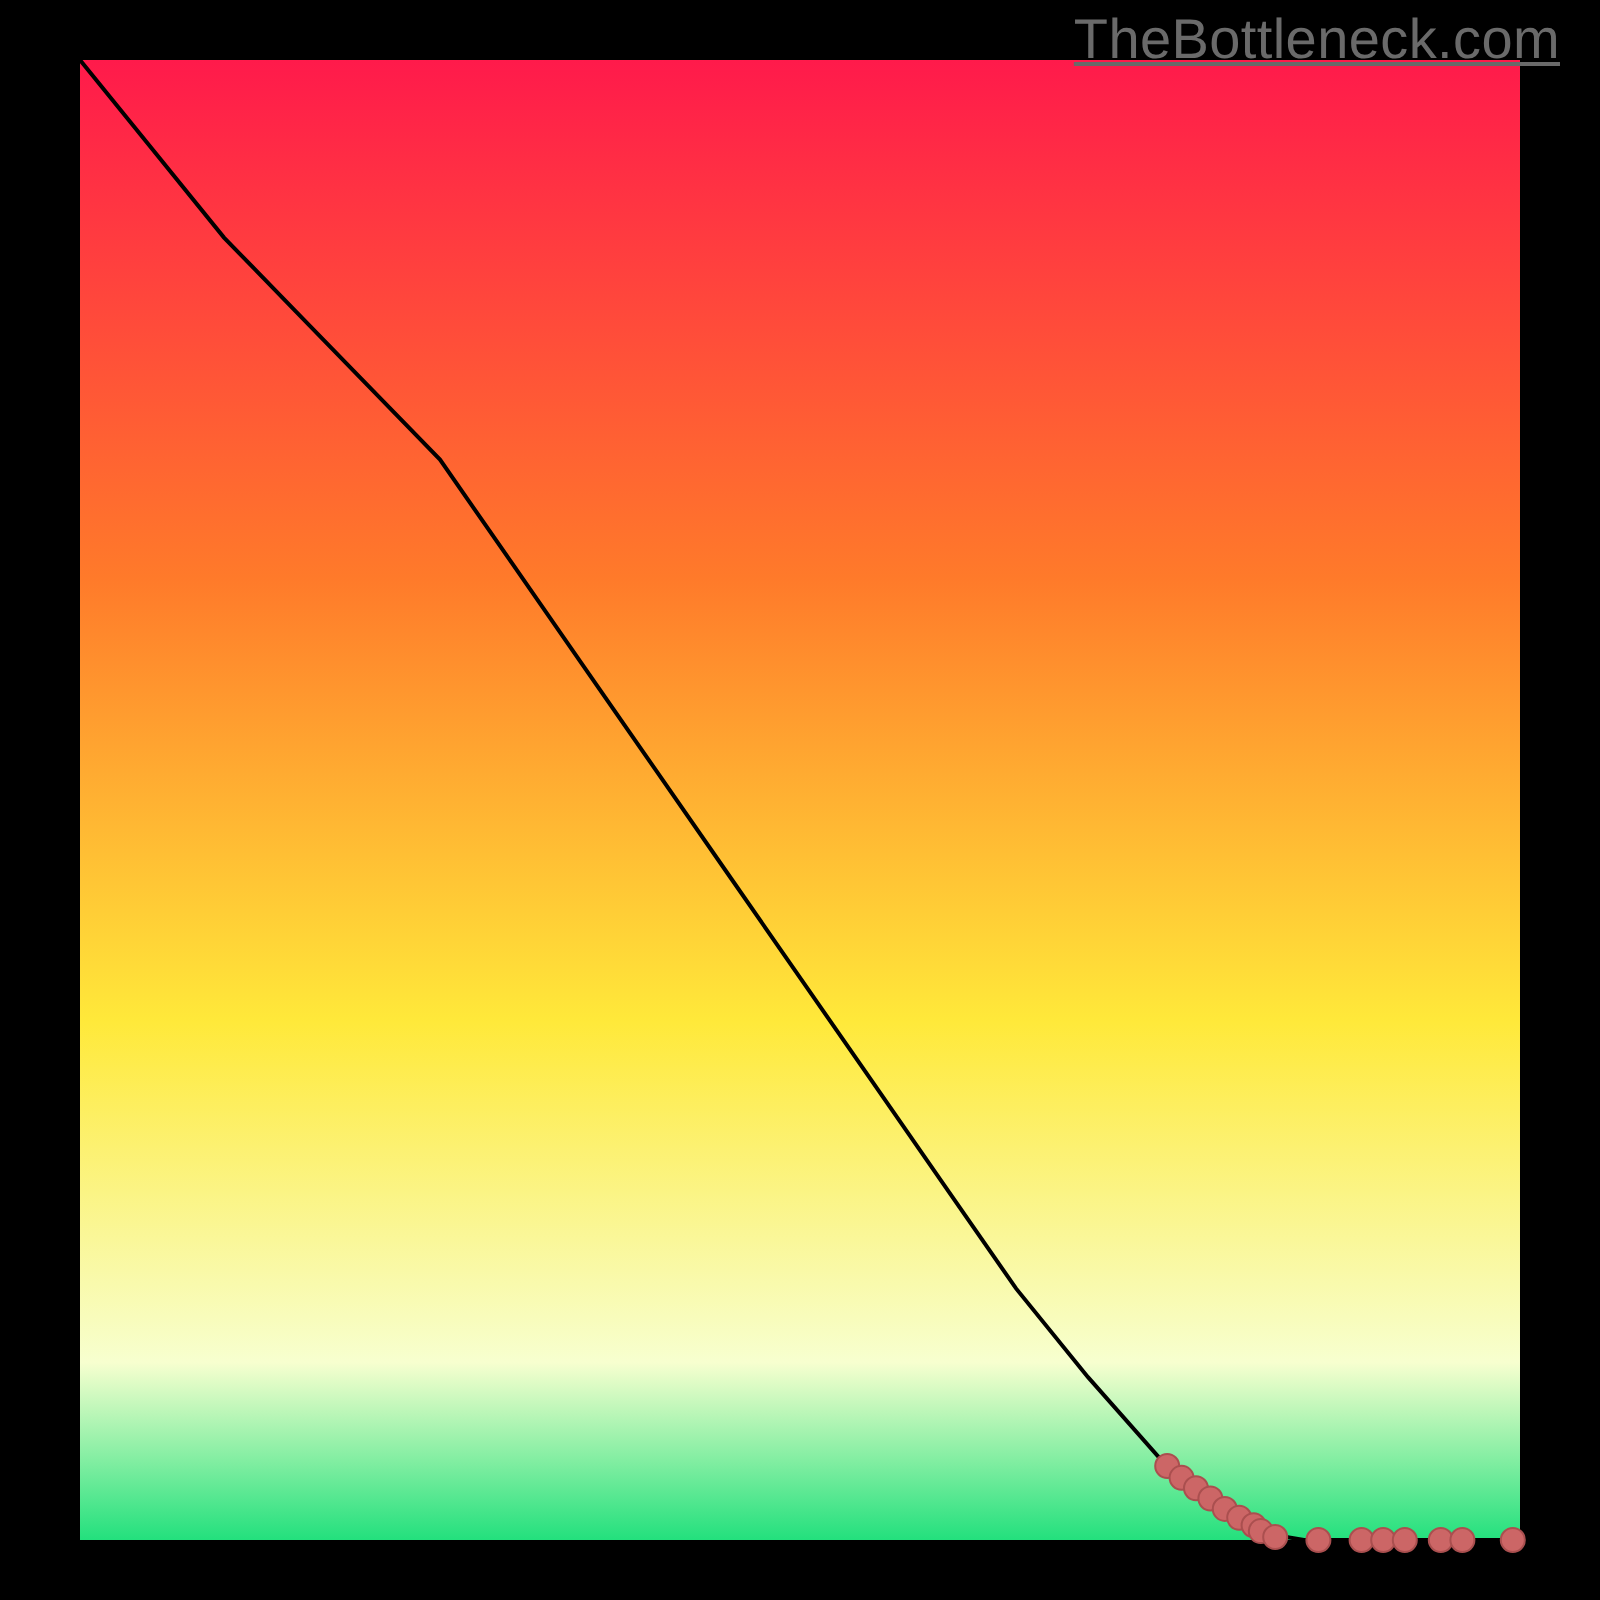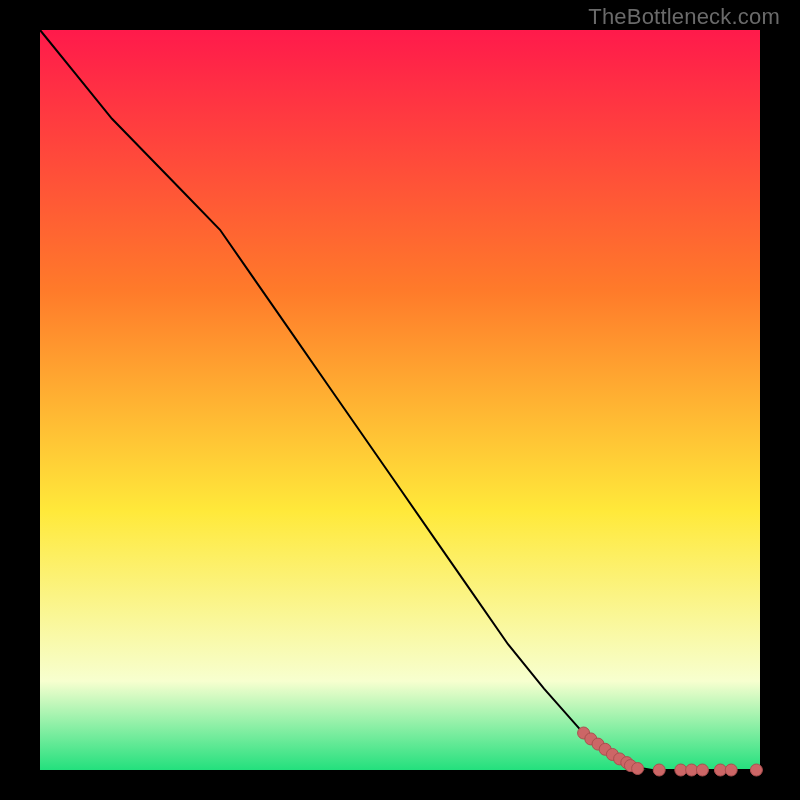--- a/index.html
+++ b/index.html
@@ -15,24 +15,25 @@
     position: relative;
     width: 800px;
     height: 800px;
     background: #000000;
   }
   .watermark {
     position: absolute;
     top: 4px;
     right: 20px;
     color: #6a6a6a;
-    font-size: 22px;
+    font-size: 28px;
     font-weight: 500;
     letter-spacing: 0.2px;
     z-index: 10;
+    text-decoration: underline;
   }
   .plot-box {
     position: absolute;
     left: 40px;
     top: 30px;
     width: 720px;
     height: 740px;
     background: transparent;
   }
   .plot-box svg {

